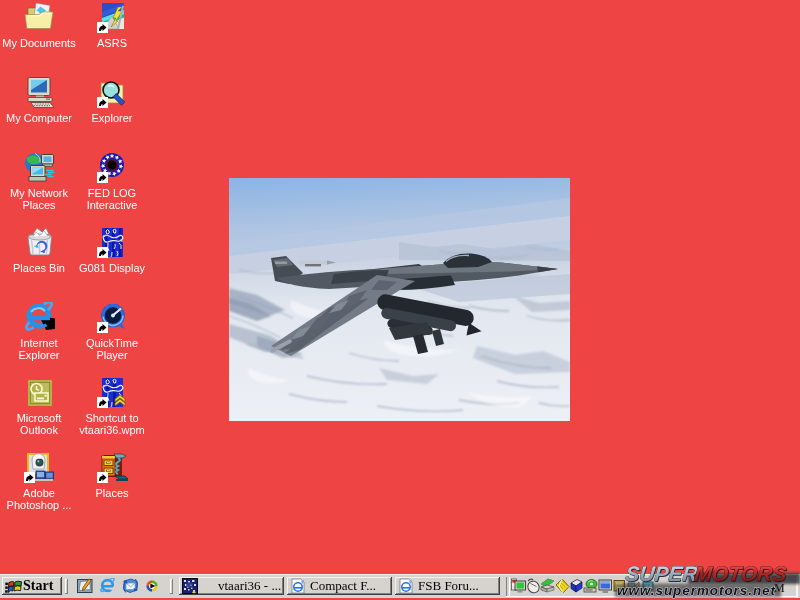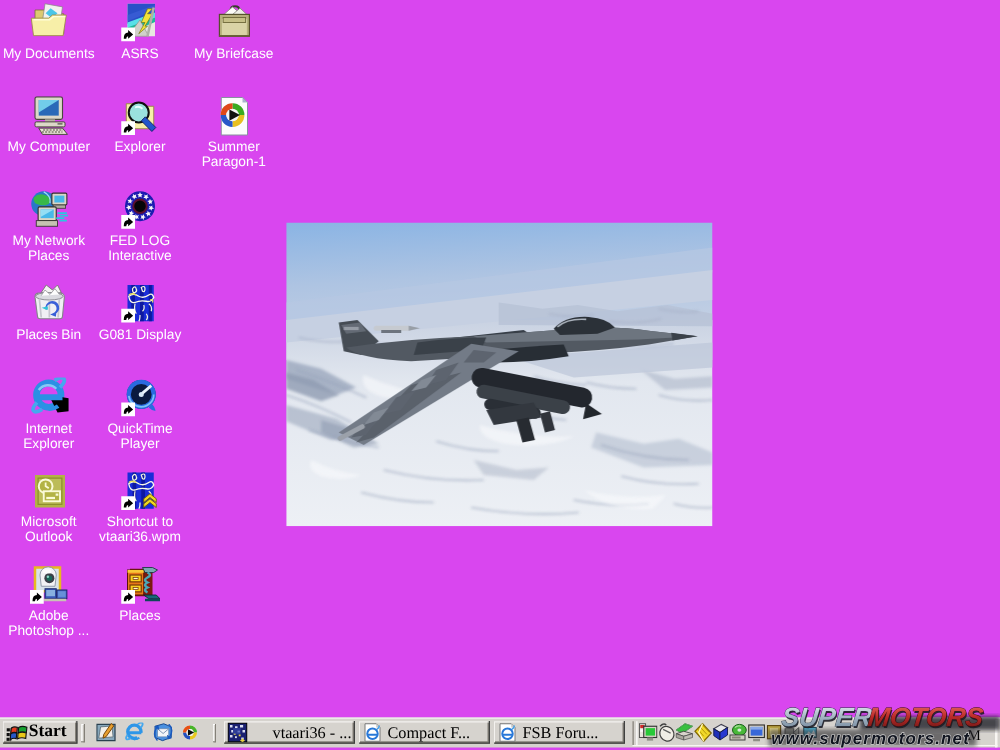--- a/index.html
+++ b/index.html
@@ -1,16 +1,16 @@
 <!DOCTYPE html>
 <html><head>
 <meta charset="utf-8">
 <style>
 html,body{margin:0;padding:0;background:#000;}
-#screen{position:relative;width:800px;height:600px;background:#d946ef;overflow:hidden;
+#screen{position:relative;width:800px;height:600px;background:#ef4444;overflow:hidden;
   font-family:"Liberation Sans",sans-serif;text-decoration:underline;}
 .icon{position:absolute;width:76px;text-align:center;}
 .icon svg{display:block;margin:0 auto;}
 .lbl{font:11px/12px "Liberation Sans",sans-serif;color:#fff;margin-top:3px;}
 
 #tb{position:absolute;left:0;top:574px;width:800px;height:23px;background:#d6d3ce;
   border-top:1px solid #f4f2ef;}
 .btn{position:absolute;top:2px;height:18px;background:#d6d3ce;
   box-shadow:inset -1px -1px #404040,inset 1px 1px #f4f2ef,inset -2px -2px #848078;
   display:flex;align-items:center;overflow:hidden;}
@@ -43,32 +43,20 @@
 <polygon points="6,27 16,14 23,27" fill="#d0d0ca" stroke="#8a8a82" stroke-width="0.5"></polygon>
 <polygon points="22,5 17,16 20,16 15,25 22,19 20,19 26,9 22,9 26,5" fill="#f2e23a" stroke="#6a6a10" stroke-width="0.5"></polygon>
 <path d="M27 4 L22 27" stroke="#b0b0a8" stroke-width="2"></path>
 <g>
           <rect x="1" y="20" width="11" height="11" fill="#fff"></rect>
           <path d="M3 29 Q3 24 6.5 24 L6.5 22 L10.5 25.5 L6.5 29 L6.5 27 Q5 27 5 29 Z" fill="#000"></path>
         </g>
 </svg>
 <div class="lbl">ASRS</div>
 </div>
-<div class="icon" style="left:149px;top:2px">
-<svg width="32" height="32" viewBox="0 0 32 32">
-<path d="M13.5 6.5 q0-3.5 3.5-3.5 q3.5 0 3.5 3.5 v2" fill="none" stroke="#3a3a30" stroke-width="1.7"></path>
-<polygon points="7,10.5 15,3.5 23,10.5" fill="#fcfcf8" stroke="#8a8a80" stroke-width="0.7"></polygon>
-<polygon points="14,10.5 21,4.5 27.5,10.5" fill="#eeeee6" stroke="#8a8a80" stroke-width="0.7"></polygon>
-<rect x="4.5" y="9.5" width="24" height="17.5" fill="#b5ae7b" stroke="#504b26" stroke-width="0.9"></rect>
-<rect x="6.5" y="13" width="20" height="13" fill="#d9d3a6"></rect>
-<rect x="7.5" y="12" width="18" height="4" fill="#c6bf88" stroke="#6a6436" stroke-width="0.7"></rect>
-<path d="M4.5 26.5 h24" stroke="#6a6436" stroke-width="1.2"></path>
-</svg>
-<div class="lbl">My Briefcase</div>
-</div>
 
 <div class="icon" style="left:1px;top:77px">
 <svg width="32" height="32" viewBox="0 0 32 32">
 <rect x="5" y="0.5" width="22" height="18" rx="1.5" fill="#dcd8c8" stroke="#4a463e" stroke-width="0.9"></rect>
 <rect x="8" y="3" width="16" height="12.5" fill="#2a6ab8"></rect>
 <path d="M8 3 L24 3 L8 13 Z" fill="#72cdea"></path>
 <rect x="13" y="18.5" width="8" height="2" fill="#b8b4a4"></rect>
 <rect x="5" y="20.5" width="24" height="4" rx="1" fill="#dcd8c8" stroke="#4a463e" stroke-width="0.8"></rect>
 <rect x="23" y="21.5" width="4" height="1.2" fill="#6a665e"></rect>
 <polygon points="8,25.5 27,25.5 31,30.5 11,30.5" fill="#e8e4d4" stroke="#4a463e" stroke-width="0.8"></polygon>
@@ -81,34 +69,20 @@
 <path d="M5 6 h8 l2 2 h12 v18 H5 Z" fill="#f7efa8" stroke="#9a8a48" stroke-width="0.8"></path>
 <circle cx="15" cy="13" r="8" fill="#9ae2de" stroke="#101010" stroke-width="1.6"></circle>
 <path d="M12 9 a5.5 5.5 0 0 1 6 1" stroke="#e8fffc" stroke-width="1.5" fill="none"></path>
 <rect x="20.2" y="16.5" width="12" height="4.5" transform="rotate(45 20.2 16.5)" fill="#2255cc" stroke="#102060" stroke-width="0.7"></rect>
 <g>
           <rect x="1" y="20" width="11" height="11" fill="#fff"></rect>
           <path d="M3 29 Q3 24 6.5 24 L6.5 22 L10.5 25.5 L6.5 29 L6.5 27 Q5 27 5 29 Z" fill="#000"></path>
         </g>
 </svg>
 <div class="lbl">Explorer</div>
-</div>
-<div class="icon" style="left:149px;top:77px">
-<svg width="32" height="32" viewBox="0 0 32 32">
-<path d="M6 1 h17 l4 4 v26 H6 Z" fill="#fcfcfc" stroke="#8890a0" stroke-width="0.8"></path>
-<path d="M23 1 l4 4 h-4 Z" fill="#aab4cc"></path>
-<circle cx="15" cy="15" r="9.5" fill="#e8e8e8"></circle>
-<path d="M15 5.5 A9.5 9.5 0 0 1 24.5 15 L20 15 A5 5 0 0 0 15 10.5 Z" fill="#3aaa20"></path>
-<path d="M24.5 15 A9.5 9.5 0 0 1 15 24.5 L15 20 A5 5 0 0 0 20 15 Z" fill="#e8c020"></path>
-<path d="M15 24.5 A9.5 9.5 0 0 1 5.5 15 L10 15 A5 5 0 0 0 15 20 Z" fill="#2858c8"></path>
-<path d="M5.5 15 A9.5 9.5 0 0 1 15 5.5 L15 10.5 A5 5 0 0 0 10 15 Z" fill="#e04818"></path>
-<circle cx="15" cy="15" r="5" fill="#f4f4f4"></circle>
-<polygon points="12.5,10.5 21,15 12.5,19.5" fill="#111"></polygon>
-</svg>
-<div class="lbl">Summer<br>Paragon-1</div>
 </div>
 
 <div class="icon" style="left:74px;top:152px">
 <svg width="32" height="32" viewBox="0 0 32 32">
 <circle cx="16" cy="13" r="12" fill="#1c1cb0"></circle>
 <circle cx="16" cy="13" r="5.4" fill="#050508" stroke="#5a1030" stroke-width="1.6"></circle>
 <g fill="#f6f6f6">
 <path id="st" d="M0 -2.2 L0.7 -0.6 2.2 -0.5 1.1 0.6 1.4 2.2 0 1.3 -1.4 2.2 -1.1 0.6 -2.2 -0.5 -0.7 -0.6 Z" transform="translate(16 3.8)"></path>
 <use href="#st" transform="rotate(33 16 13)"></use>
           <use href="#st" transform="rotate(66 16 13)"></use>

